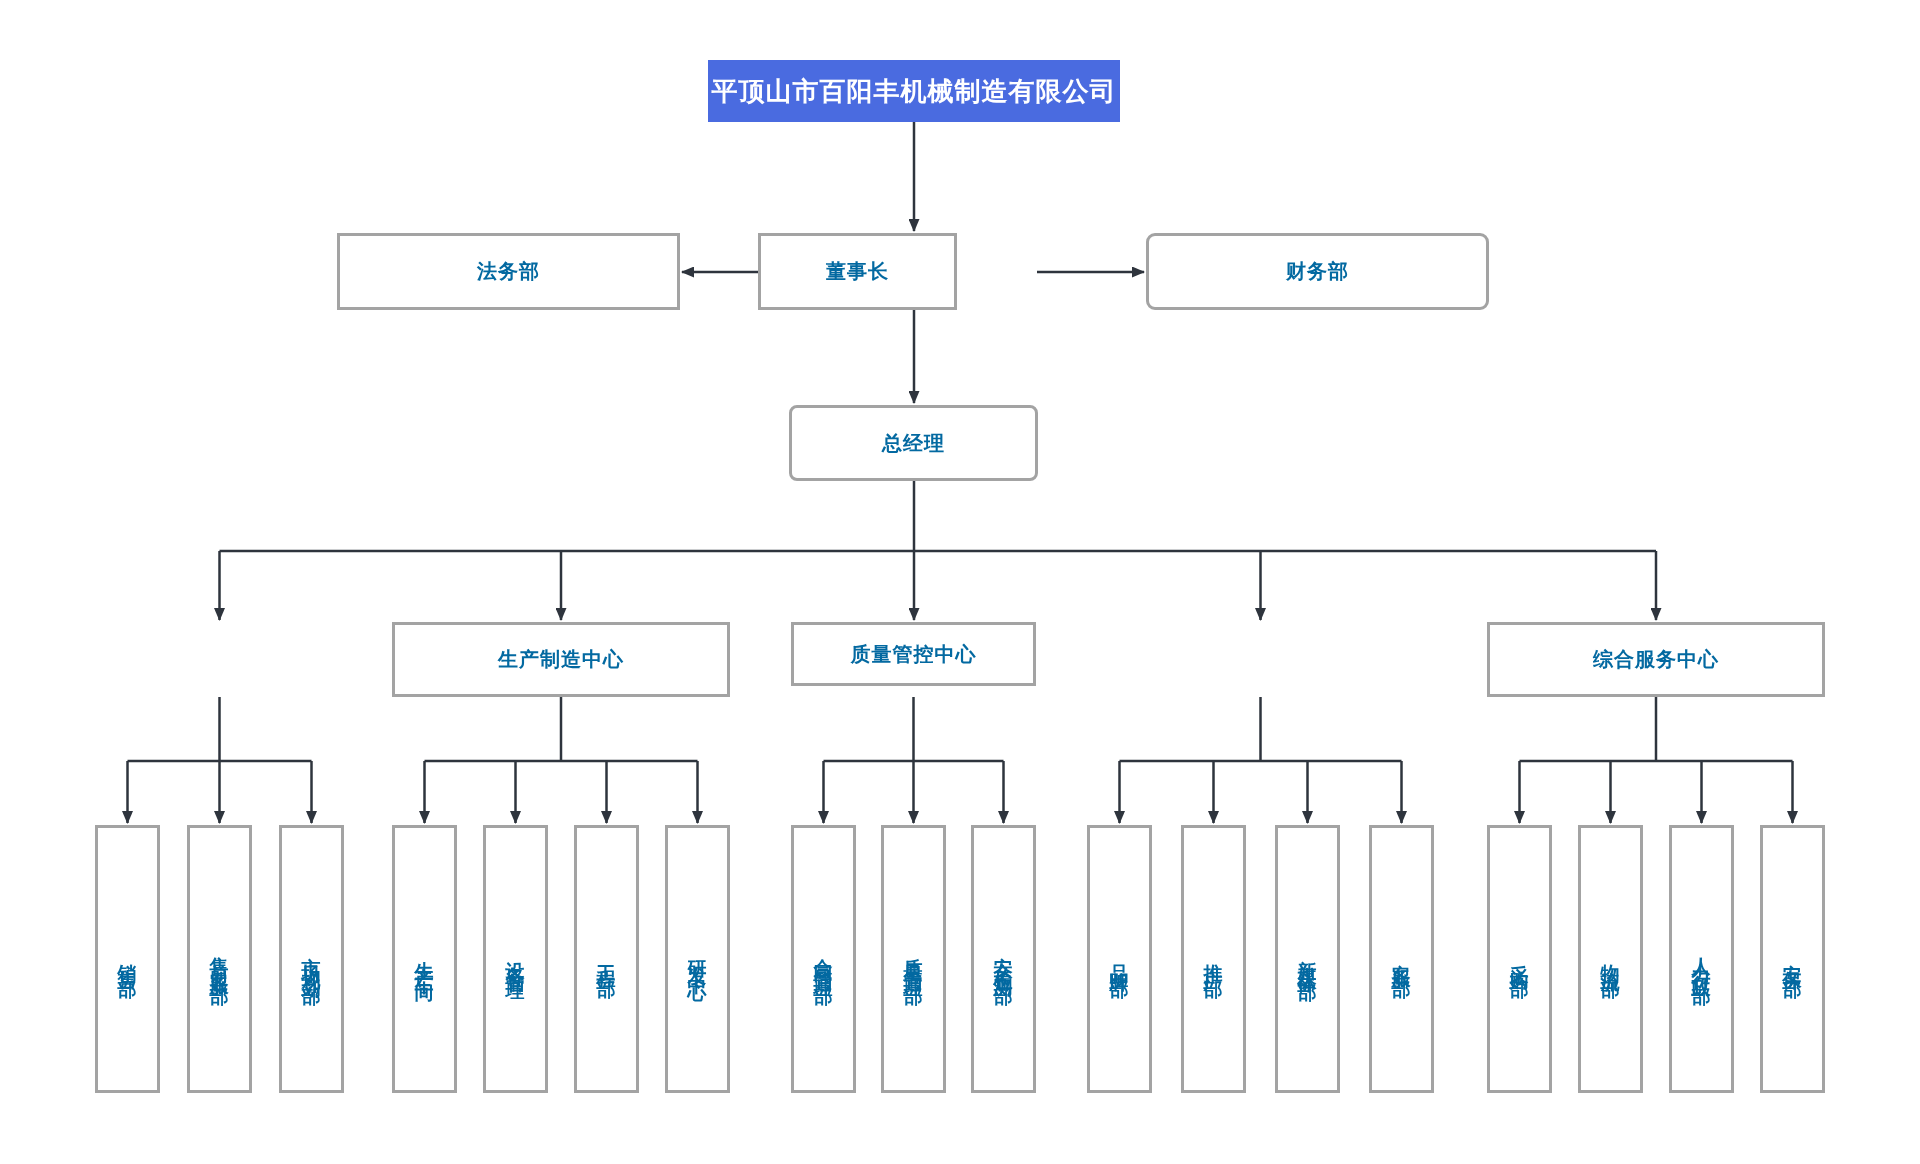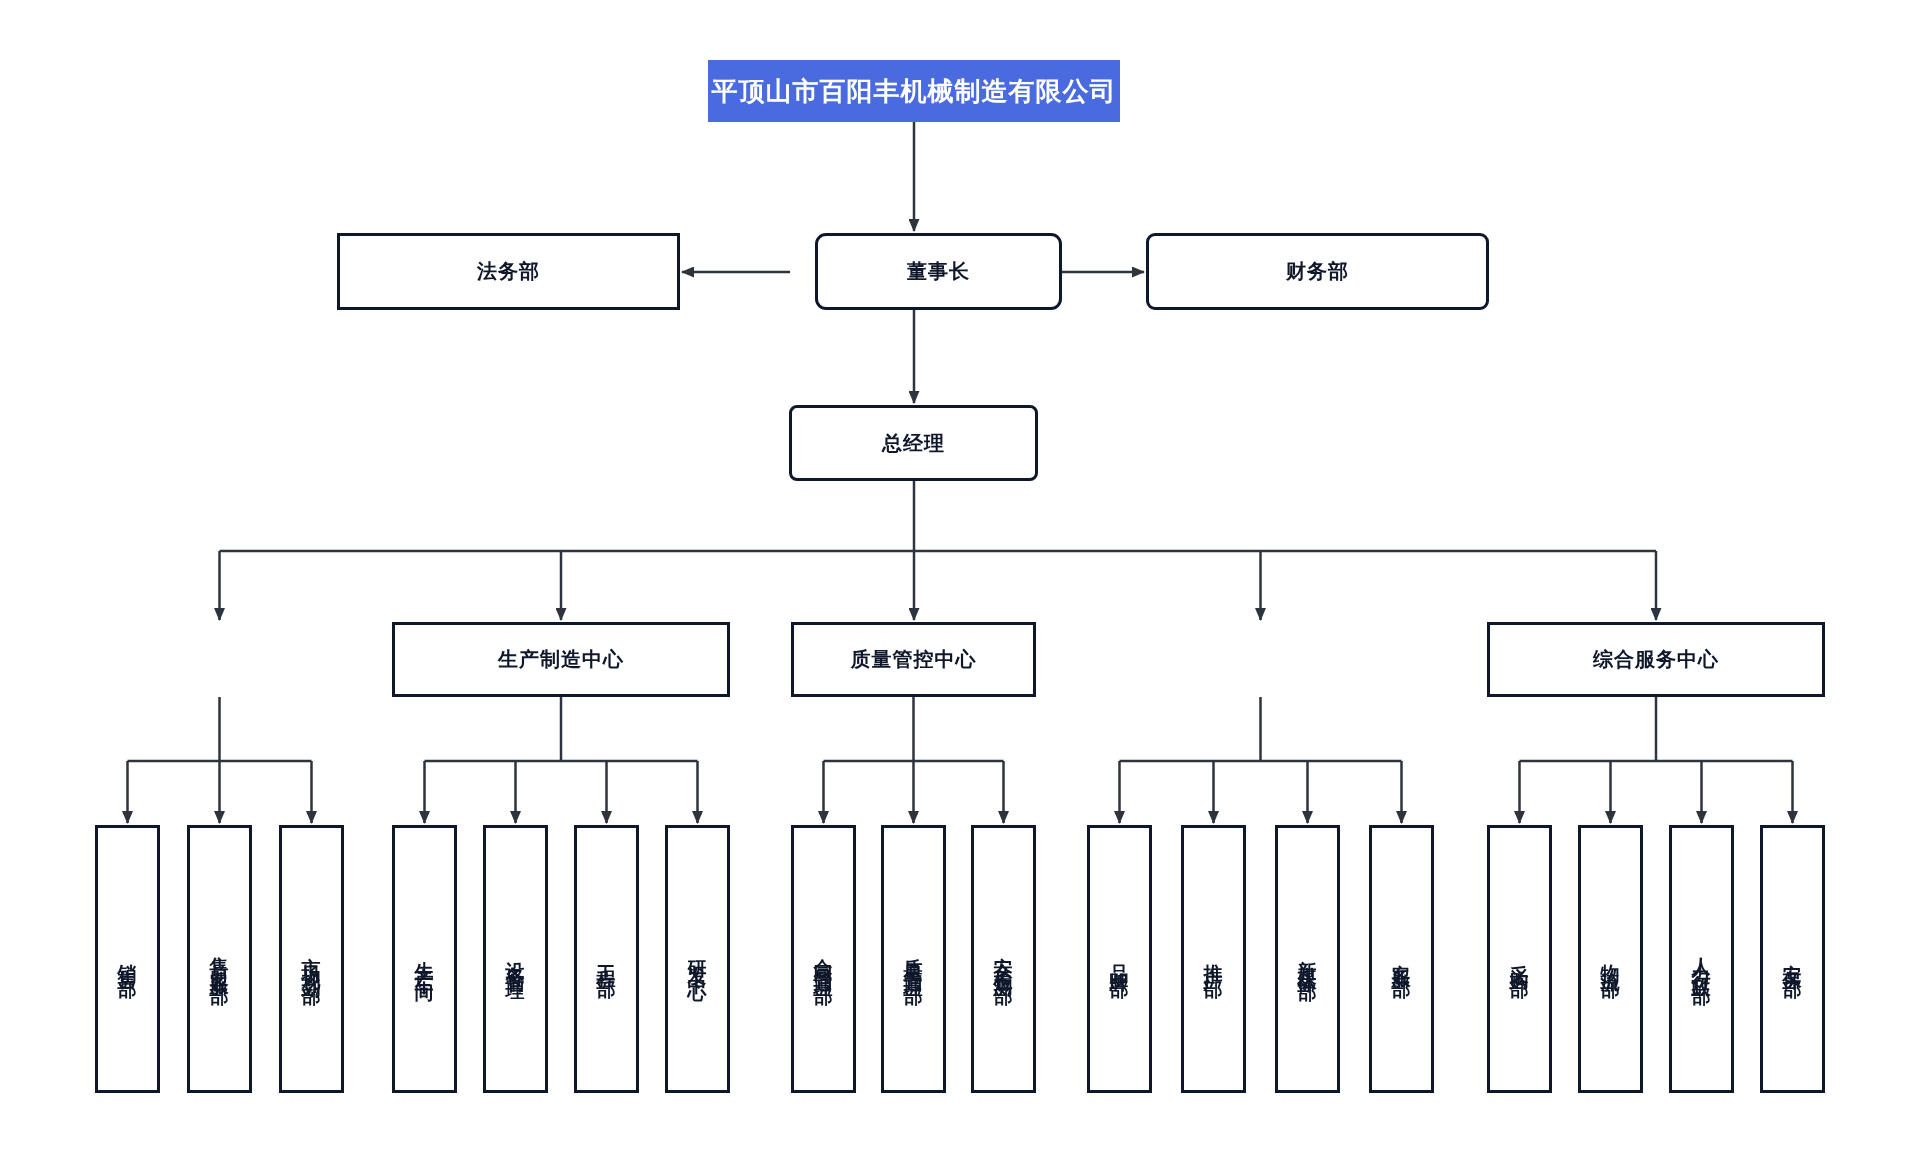--- a/index.html
+++ b/index.html
@@ -14,25 +14,25 @@
   .connectors {
     position: absolute;
     left: 0; top: 0;
     width: 1920px; height: 1164px;
     pointer-events: none;
   }
   .node {
     position: absolute;
     box-sizing: border-box;
     background: #ffffff;
-    border: 3px solid #0f172a;
+    border: 3px solid #a3a3a3;
     display: flex;
     align-items: center;
     justify-content: center;
-    color: #0f172a;
+    color: #0369a1;
     font-weight: bold;
     font-size: 20px;
     letter-spacing: 1px;
   }
   .node.blue {
     background: #4a6be0;
     border: none;
     color: #ffffff;
     font-size: 26px;
   }
@@ -104,35 +104,35 @@
     </g>
   </svg>
 
   <div class="node blue" style="left:708px; top:60px; width:412px; height:62px;">
     <span>平顶山市百阳丰机械制造有限公司</span>
   </div>
 
   <div class="node" style="left:337px; top:233px; width:343px; height:77px;">
     <span>法务部</span>
   </div>
-  <div class="node" style="left:815px; top:233px; width:247px; height:77px;border-radius:11px;">
+  <div class="node" style="left:758px; top:233px; width:199px; height:77px;">
     <span>董事长</span>
   </div>
   <div class="node" style="left:1146px; top:233px; width:343px; height:77px;border-radius:9px;">
     <span>财务部</span>
   </div>
 
   <div class="node" style="left:789px; top:405px; width:249px; height:76px;border-radius:8px;">
     <span>总经理</span>
   </div>
 
   <div class="node" style="left:392px; top:622px; width:338px; height:75px;">
     <span>生产制造中心</span>
   </div>
-  <div class="node" style="left:791px; top:622px; width:245px; height:75px;">
+  <div class="node" style="left:791px; top:622px; width:245px; height:64px;">
     <span>质量管控中心</span>
   </div>
   <div class="node" style="left:1487px; top:622px; width:338px; height:75px;">
     <span>综合服务中心</span>
   </div>
 
   <div class="node leaf" style="left:95px; top:825px; width:65px; height:268px;">
     <span>销售部</span>
   </div>
   <div class="node leaf" style="left:187px; top:825px; width:65px; height:268px;">

